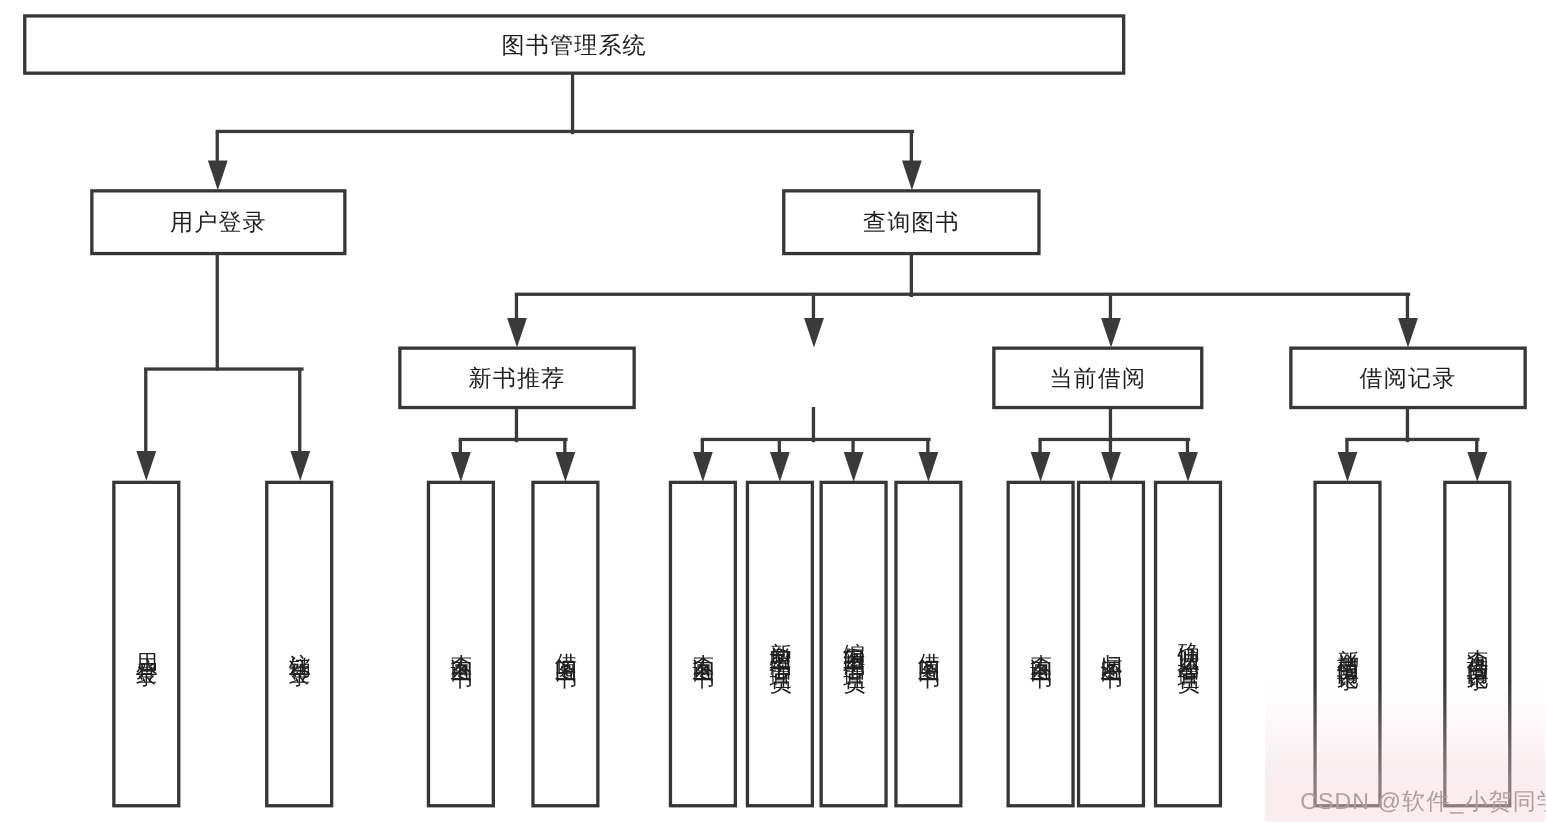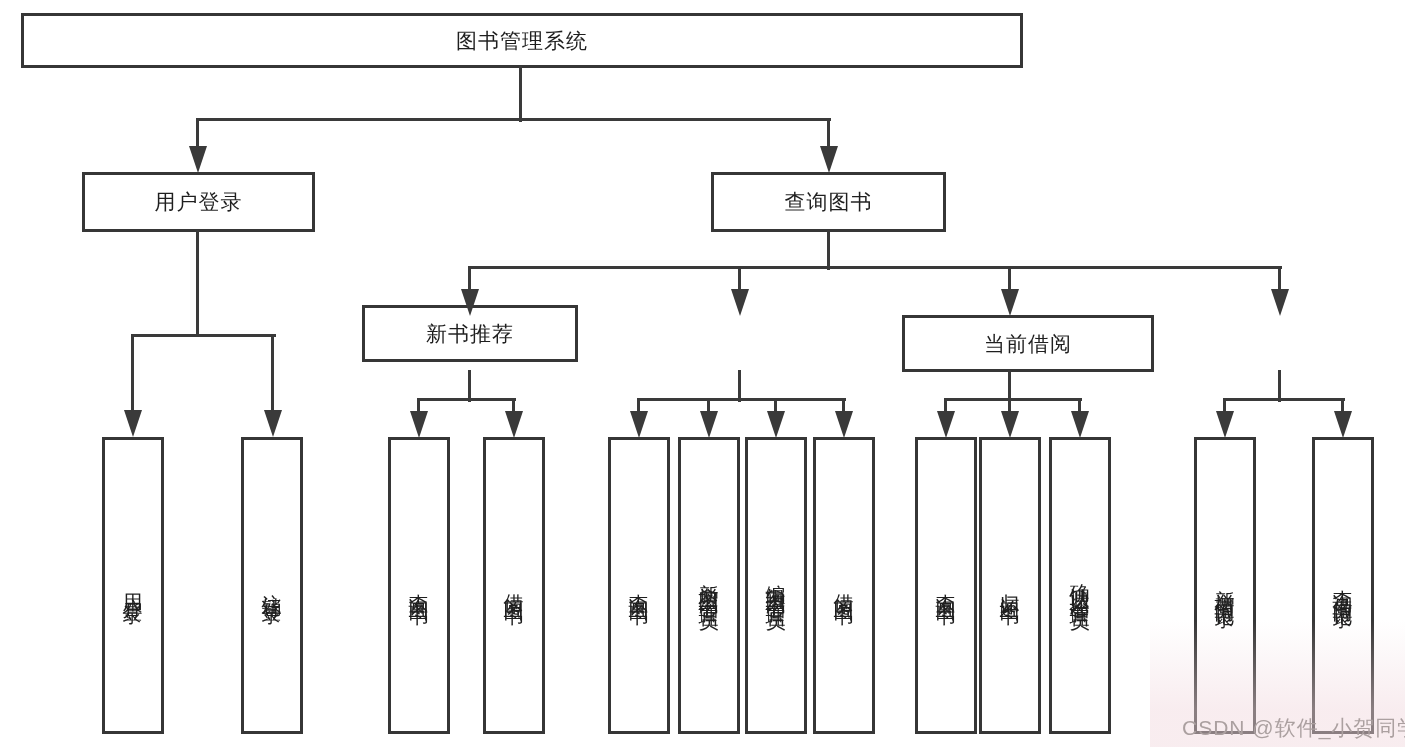--- a/index.html
+++ b/index.html
@@ -53,25 +53,28 @@
     <span class="hlabel">图书管理系统</span>
   </div>
 
   <div class="box" style="left:82px;top:172px;width:233px;height:60px;">
     <span class="hlabel">用户登录</span>
   </div>
   <div class="box" style="left:711px;top:172px;width:235px;height:60px;">
     <span class="hlabel">查询图书</span>
   </div>
 
-  <div class="box" style="left:362px;top:305px;width:216px;height:57px;">
+  <div class="box" style="left:362px;top:315px;width:216px;height:57px;">
     <span class="hlabel">新书推荐</span>
   </div>
-  <div class="box" style="left:902px;top:315px;width:252px;height:57px;">
+  <div class="box" style="left:902px;top:315px;width:192px;height:57px;">
     <span class="hlabel">当前借阅</span>
+  </div>
+  <div class="box" style="left:1172px;top:315px;width:216px;height:57px;">
+    <span class="hlabel">借阅记录</span>
   </div>
 
   <div class="leaf" style="left:102px;">
     <span class="vlabel">用户登录</span>
   </div>
   <div class="leaf" style="left:241px;">
     <span class="vlabel">注销登录</span>
   </div>
 
   <div class="leaf" style="left:388px;">

